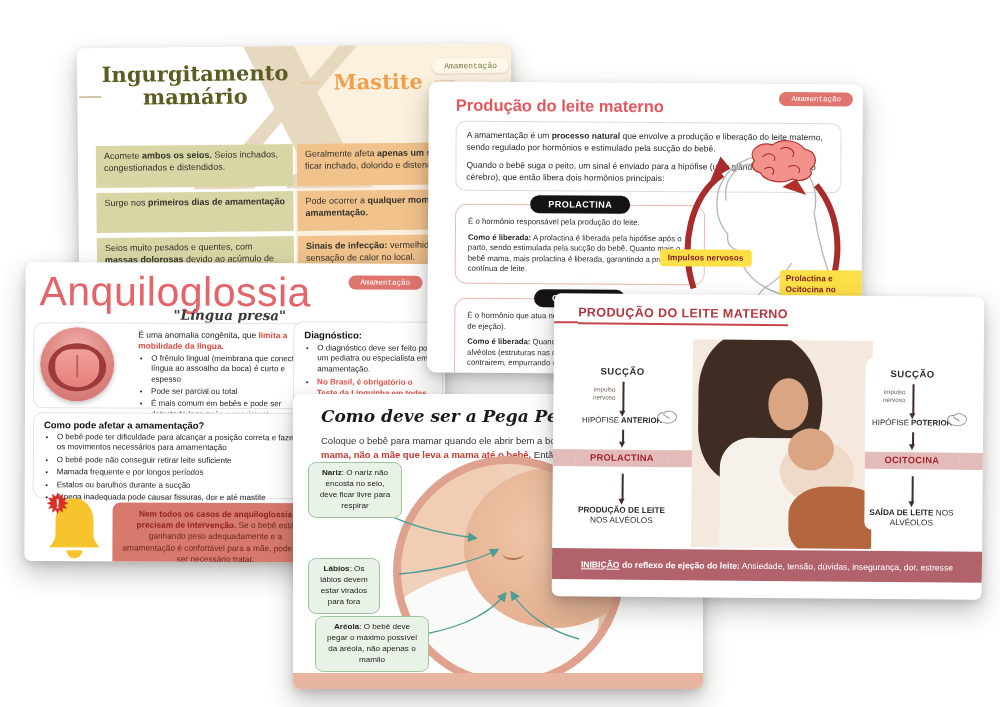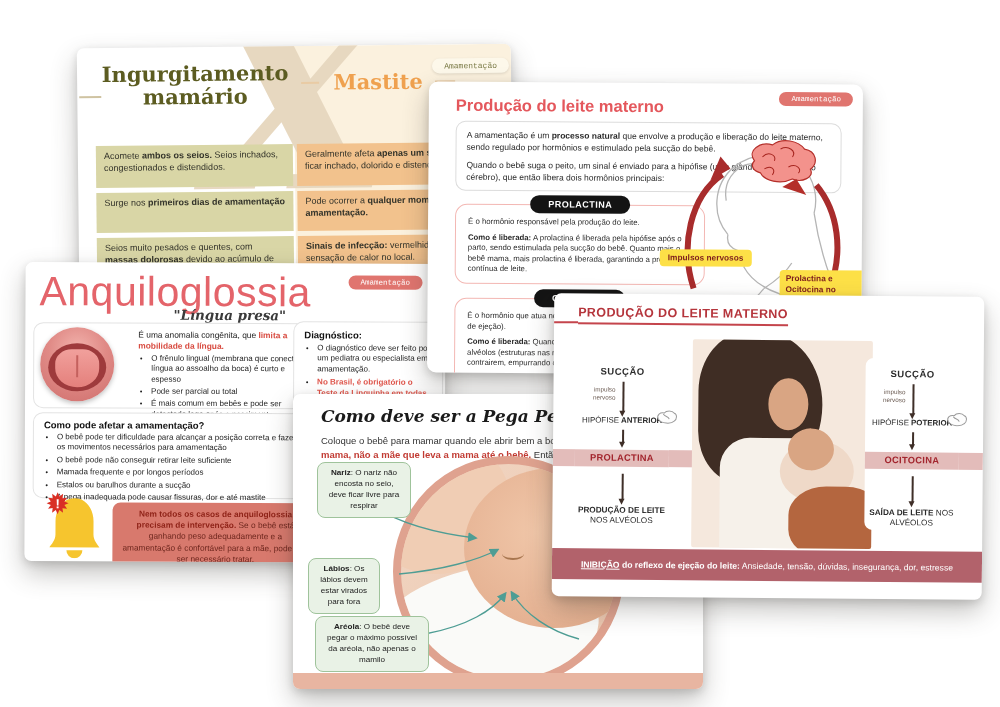--- a/index.html
+++ b/index.html
@@ -95,21 +95,21 @@
             border:8px solid #dfa28f;overflow:hidden;background:linear-gradient(135deg,#f2d7c4,#e9c3ab);}
   .s4-breast{position:absolute;left:-40px;top:-30px;width:150px;height:140px;border-radius:50%;background:#f0cdb4;}
   .s4-head{position:absolute;right:-28px;top:4px;width:180px;height:160px;border-radius:50%;
            background:radial-gradient(circle at 40% 40%,#f0c6a8,#dfa686);}
   .s4-eye{position:absolute;right:92px;top:84px;width:22px;height:10px;border-bottom:2px solid #a8764f;border-radius:50%;}
   .s4-blanket{position:absolute;left:-40px;bottom:-30px;width:240px;height:140px;border-radius:50%;
               background:#fafaf8;transform:rotate(-14deg);}
   .s4-bar{position:absolute;left:0;right:0;bottom:0;height:16px;background:#e8b5a1;}
   .co{position:absolute;background:#e9f2e6;border:1px solid #9fc39b;border-radius:8px;padding:5px 7px;
       font-size:8.1px;line-height:1.35;text-align:center;color:#222;box-sizing:border-box;}
-  .co-nariz{left:24px;top:68px;width:94px;}
+  .co-nariz{left:15px;top:68px;width:94px;}
   .co-labios{left:15px;top:164px;width:72px;}
   .co-areola{left:22px;top:222px;width:114px;}
   .co-queixo{left:288px;top:226px;width:102px;}
   .s4-arrows{position:absolute;left:0;top:0;width:410px;height:295px;pointer-events:none;}
 
   
   .s5{left:553px;top:295px;width:430px;height:303px;transform:rotate(.5deg);z-index:5;}
   .s5-title{position:absolute;left:24px;top:12px;margin:0;font-size:12.5px;font-weight:bold;
             letter-spacing:.4px;color:#b5353c;border-bottom:2px solid #c4454c;padding-bottom:3px;}
   .s5-tline{position:absolute;left:0;top:28px;width:24px;height:2px;background:#c4454c;}

